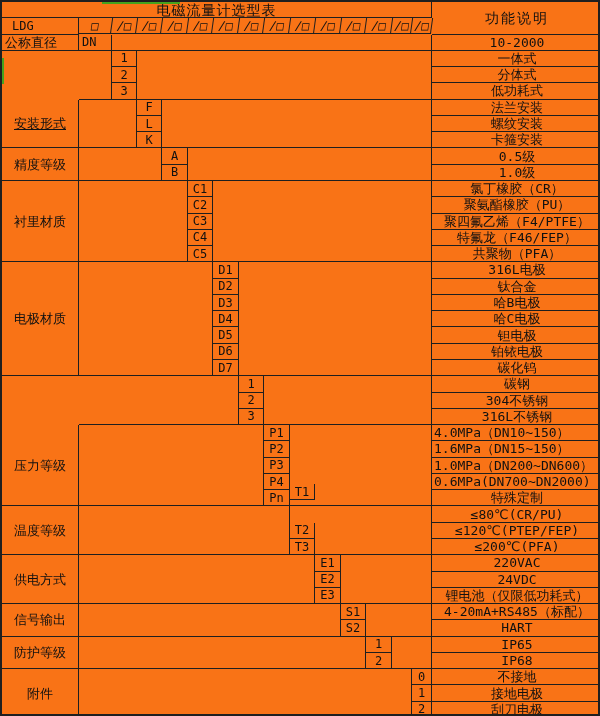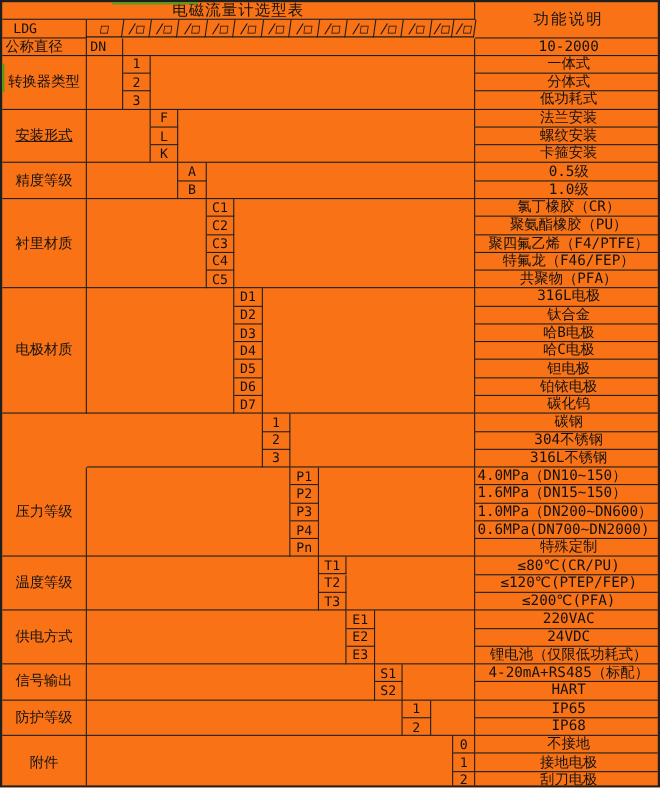--- a/index.html
+++ b/index.html
@@ -41,21 +41,20 @@
     <div class="cell br bb box-glyph" style="left: 288px; top: 16.27px; width: 25px; height: 16.27px;">/□</div>
     <div class="cell br bb box-glyph" style="left: 313px; top: 16.27px; width: 26px; height: 16.27px;">/□</div>
     <div class="cell br bb box-glyph" style="left: 339px; top: 16.27px; width: 25px; height: 16.27px;">/□</div>
     <div class="cell br bb box-glyph" style="left: 364px; top: 16.27px; width: 26px; height: 16.27px;">/□</div>
     <div class="cell br bb box-glyph" style="left: 390px; top: 16.27px; width: 20px; height: 16.27px;">/□</div>
     <div class="cell br bb box-glyph" style="left: 410px; top: 16.27px; width: 20px; height: 16.27px;">/□</div>
     <div class="cell br bb left" style="left: 0px; top: 32.55px; width: 77px; height: 16.27px;">公称直径</div>
     <div class="cell br bb left code" style="left: 77px; top: 32.55px; width: 33px; height: 16.27px;">DN</div>
     <div class="cell br bb" style="left: 110px; top: 32.55px; width: 320px; height: 16.27px;"></div>
     <div class="cell bb" style="left: 430px; top: 32.55px; width: 170px; height: 16.27px;">10-2000</div>
-    <div class="cell br bb" style="left: 0px; top: 48.82px; width: 77px; height: 48.82px;">转换器类型</div>
     <div class="cell br bb" style="left: 77px; top: 48.82px; width: 33px; height: 48.82px;"></div>
     <div class="cell br bb code" style="left: 110px; top: 48.82px; width: 25px; height: 16.27px;">1</div>
     <div class="cell bb" style="left: 430px; top: 48.82px; width: 170px; height: 16.27px;">一体式</div>
     <div class="cell br bb code" style="left: 110px; top: 65.09px; width: 25px; height: 16.27px;">2</div>
     <div class="cell bb" style="left: 430px; top: 65.09px; width: 170px; height: 16.27px;">分体式</div>
     <div class="cell br bb code" style="left: 110px; top: 81.36px; width: 25px; height: 16.27px;">3</div>
     <div class="cell bb" style="left: 430px; top: 81.36px; width: 170px; height: 16.27px;">低功耗式</div>
     <div class="cell br bb" style="left: 135px; top: 48.82px; width: 295px; height: 48.82px;"></div>
     <div class="cell br bb" style="left: 0px; top: 97.64px; width: 77px; height: 48.82px; text-decoration: underline;">安装形式</div>
     <div class="cell br bb" style="left: 77px; top: 97.64px; width: 58px; height: 48.82px;"></div>
@@ -119,21 +118,21 @@
     <div class="cell bb left" style="left: 430px; top: 439.36px; width: 170px; height: 16.27px; padding-left: 2px;">1.6MPa（DN15~150）</div>
     <div class="cell br bb code" style="left: 262px; top: 455.64px; width: 26px; height: 16.27px;">P3</div>
     <div class="cell bb left" style="left: 430px; top: 455.64px; width: 170px; height: 16.27px; padding-left: 2px;">1.0MPa（DN200~DN600）</div>
     <div class="cell br bb code" style="left: 262px; top: 471.91px; width: 26px; height: 16.27px;">P4</div>
     <div class="cell bb left" style="left: 430px; top: 471.91px; width: 170px; height: 16.27px; padding-left: 2px;">0.6MPa(DN700~DN2000)</div>
     <div class="cell br bb code" style="left: 262px; top: 488.18px; width: 26px; height: 16.27px;">Pn</div>
     <div class="cell bb" style="left: 430px; top: 488.18px; width: 170px; height: 16.27px;">特殊定制</div>
     <div class="cell br bb" style="left: 288px; top: 423.09px; width: 142px; height: 81.36px;"></div>
     <div class="cell br bb" style="left: 0px; top: 504.45px; width: 77px; height: 48.82px;">温度等级</div>
     <div class="cell br bb" style="left: 77px; top: 504.45px; width: 211px; height: 48.82px;"></div>
-    <div class="cell br bb code" style="left: 288px; top: 504px; width: 25px; height: 16.27px;">T1</div>
+    <div class="cell br bb code" style="left: 288px; top: 482px; width: 25px; height: 16.27px;">T1</div>
     <div class="cell bb" style="left: 430px; top: 504.45px; width: 170px; height: 16.27px;">≤80℃(CR/PU)</div>
     <div class="cell br bb code" style="left: 288px; top: 520.73px; width: 25px; height: 16.27px;">T2</div>
     <div class="cell bb" style="left: 430px; top: 520.73px; width: 170px; height: 16.27px;">≤120℃(PTEP/FEP)</div>
     <div class="cell br bb code" style="left: 288px; top: 537px; width: 25px; height: 16.27px;">T3</div>
     <div class="cell bb" style="left: 430px; top: 537px; width: 170px; height: 16.27px;">≤200℃(PFA)</div>
     <div class="cell br bb" style="left: 313px; top: 504.45px; width: 117px; height: 48.82px;"></div>
     <div class="cell br bb" style="left: 0px; top: 553.27px; width: 77px; height: 48.82px;">供电方式</div>
     <div class="cell br bb" style="left: 77px; top: 553.27px; width: 236px; height: 48.82px;"></div>
     <div class="cell br bb code" style="left: 313px; top: 553.27px; width: 26px; height: 16.27px;">E1</div>
     <div class="cell bb" style="left: 430px; top: 553.27px; width: 170px; height: 16.27px;">220VAC</div>

